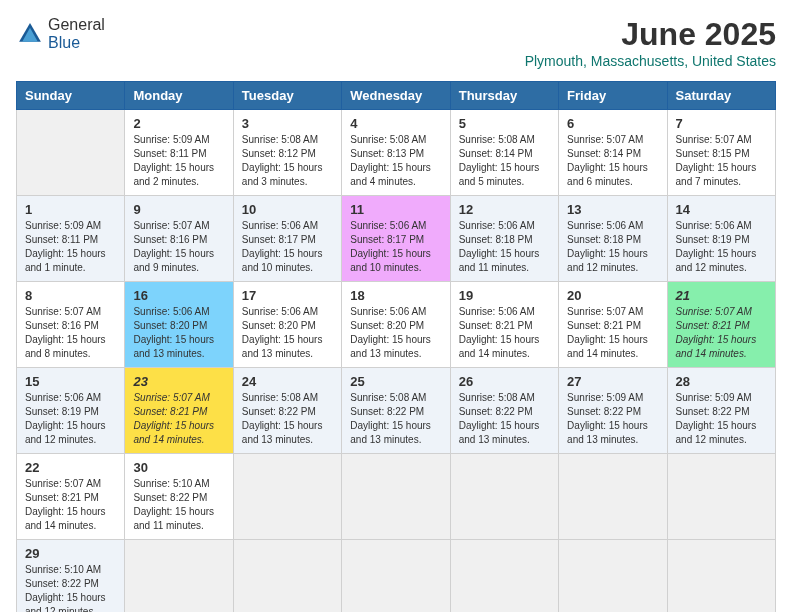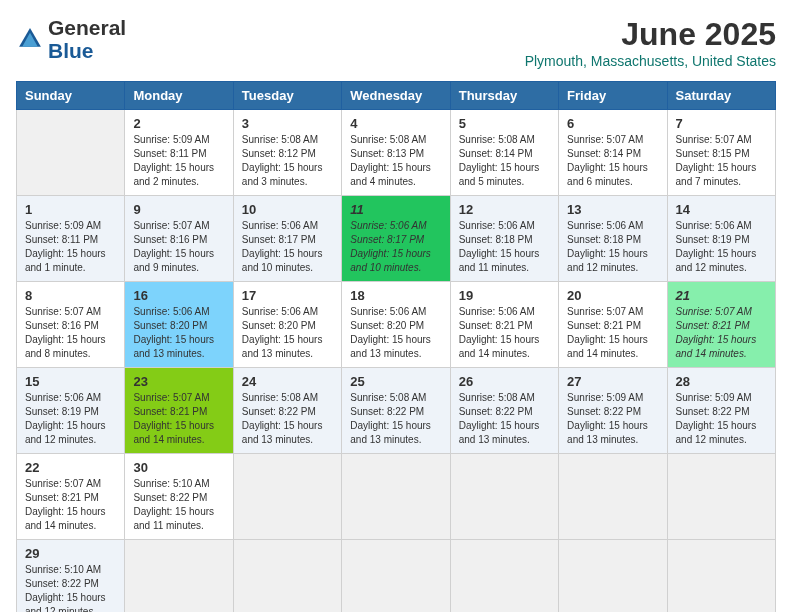--- a/index.html
+++ b/index.html
@@ -15,22 +15,22 @@
       justify-content: space-between;
       align-items: flex-start;
       margin-bottom: 12px;
     }
     .logo {
       display: flex;
       align-items: center;
       gap: 4px;
     }
     .logo-text {
-      font-size: 21px;
-      font-weight: bold;
+      font-size: 16px;
+      font-weight: normal;
       line-height: 1.1;
     }
     .logo-general { color: #333; }
     .logo-blue { color: #1a5a96; }
     .logo-icon {
       width: 28px;
       height: 28px;
     }
     .title-area {
       text-align: right;
@@ -178,21 +178,21 @@
 Daylight: 15 hours
 and 9 minutes.</div>
         </td>
         <td style="background: rgb(238, 243, 249);">
           <span class="day-number">10</span>
           <div class="day-info" style="white-space: pre-line;">Sunrise: 5:06 AM
 Sunset: 8:17 PM
 Daylight: 15 hours
 and 10 minutes.</div>
         </td>
-        <td style="background: #22c55e; font-style: italic;">
+        <td style="background: #f0abfc;">
           <span class="day-number">11</span>
           <div class="day-info" style="white-space: pre-line;">Sunrise: 5:06 AM
 Sunset: 8:17 PM
 Daylight: 15 hours
 and 10 minutes.</div>
         </td>
         <td style="background: rgb(238, 243, 249);">
           <span class="day-number">12</span>
           <div class="day-info" style="white-space: pre-line;">Sunrise: 5:06 AM
 Sunset: 8:18 PM
@@ -266,21 +266,21 @@
         </td>
       </tr>
       <tr>
         <td style="background: rgb(238, 243, 249);">
           <span class="day-number">15</span>
           <div class="day-info" style="white-space: pre-line;">Sunrise: 5:06 AM
 Sunset: 8:19 PM
 Daylight: 15 hours
 and 12 minutes.</div>
         </td>
-        <td style="background: #84cc16;">
+        <td style="background: #fde047; font-style: italic;">
           <span class="day-number">23</span>
           <div class="day-info" style="white-space: pre-line;">Sunrise: 5:07 AM
 Sunset: 8:21 PM
 Daylight: 15 hours
 and 14 minutes.</div>
         </td>
         <td style="background: rgb(238, 243, 249);">
           <span class="day-number">24</span>
           <div class="day-info" style="white-space: pre-line;">Sunrise: 5:08 AM
 Sunset: 8:22 PM

